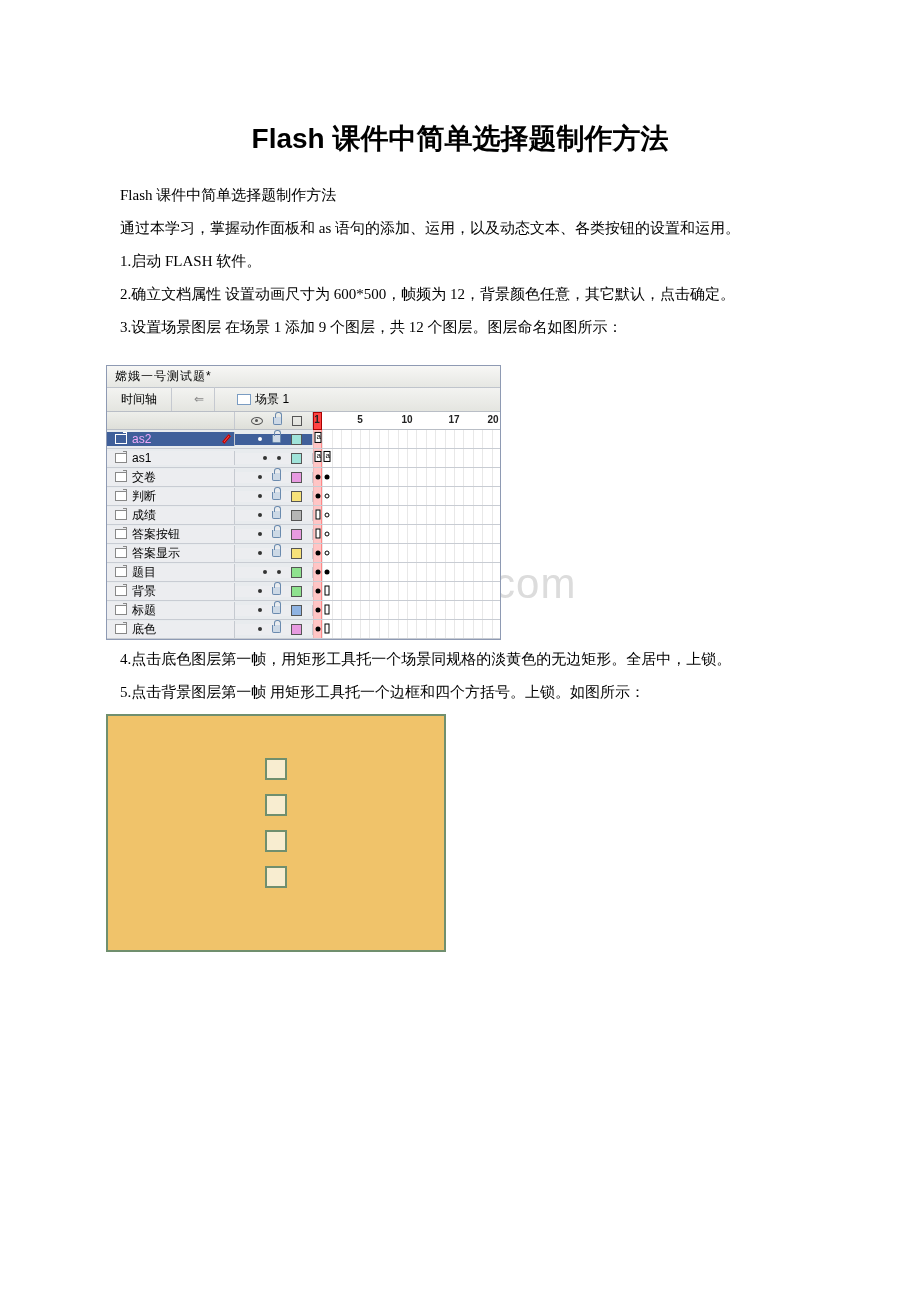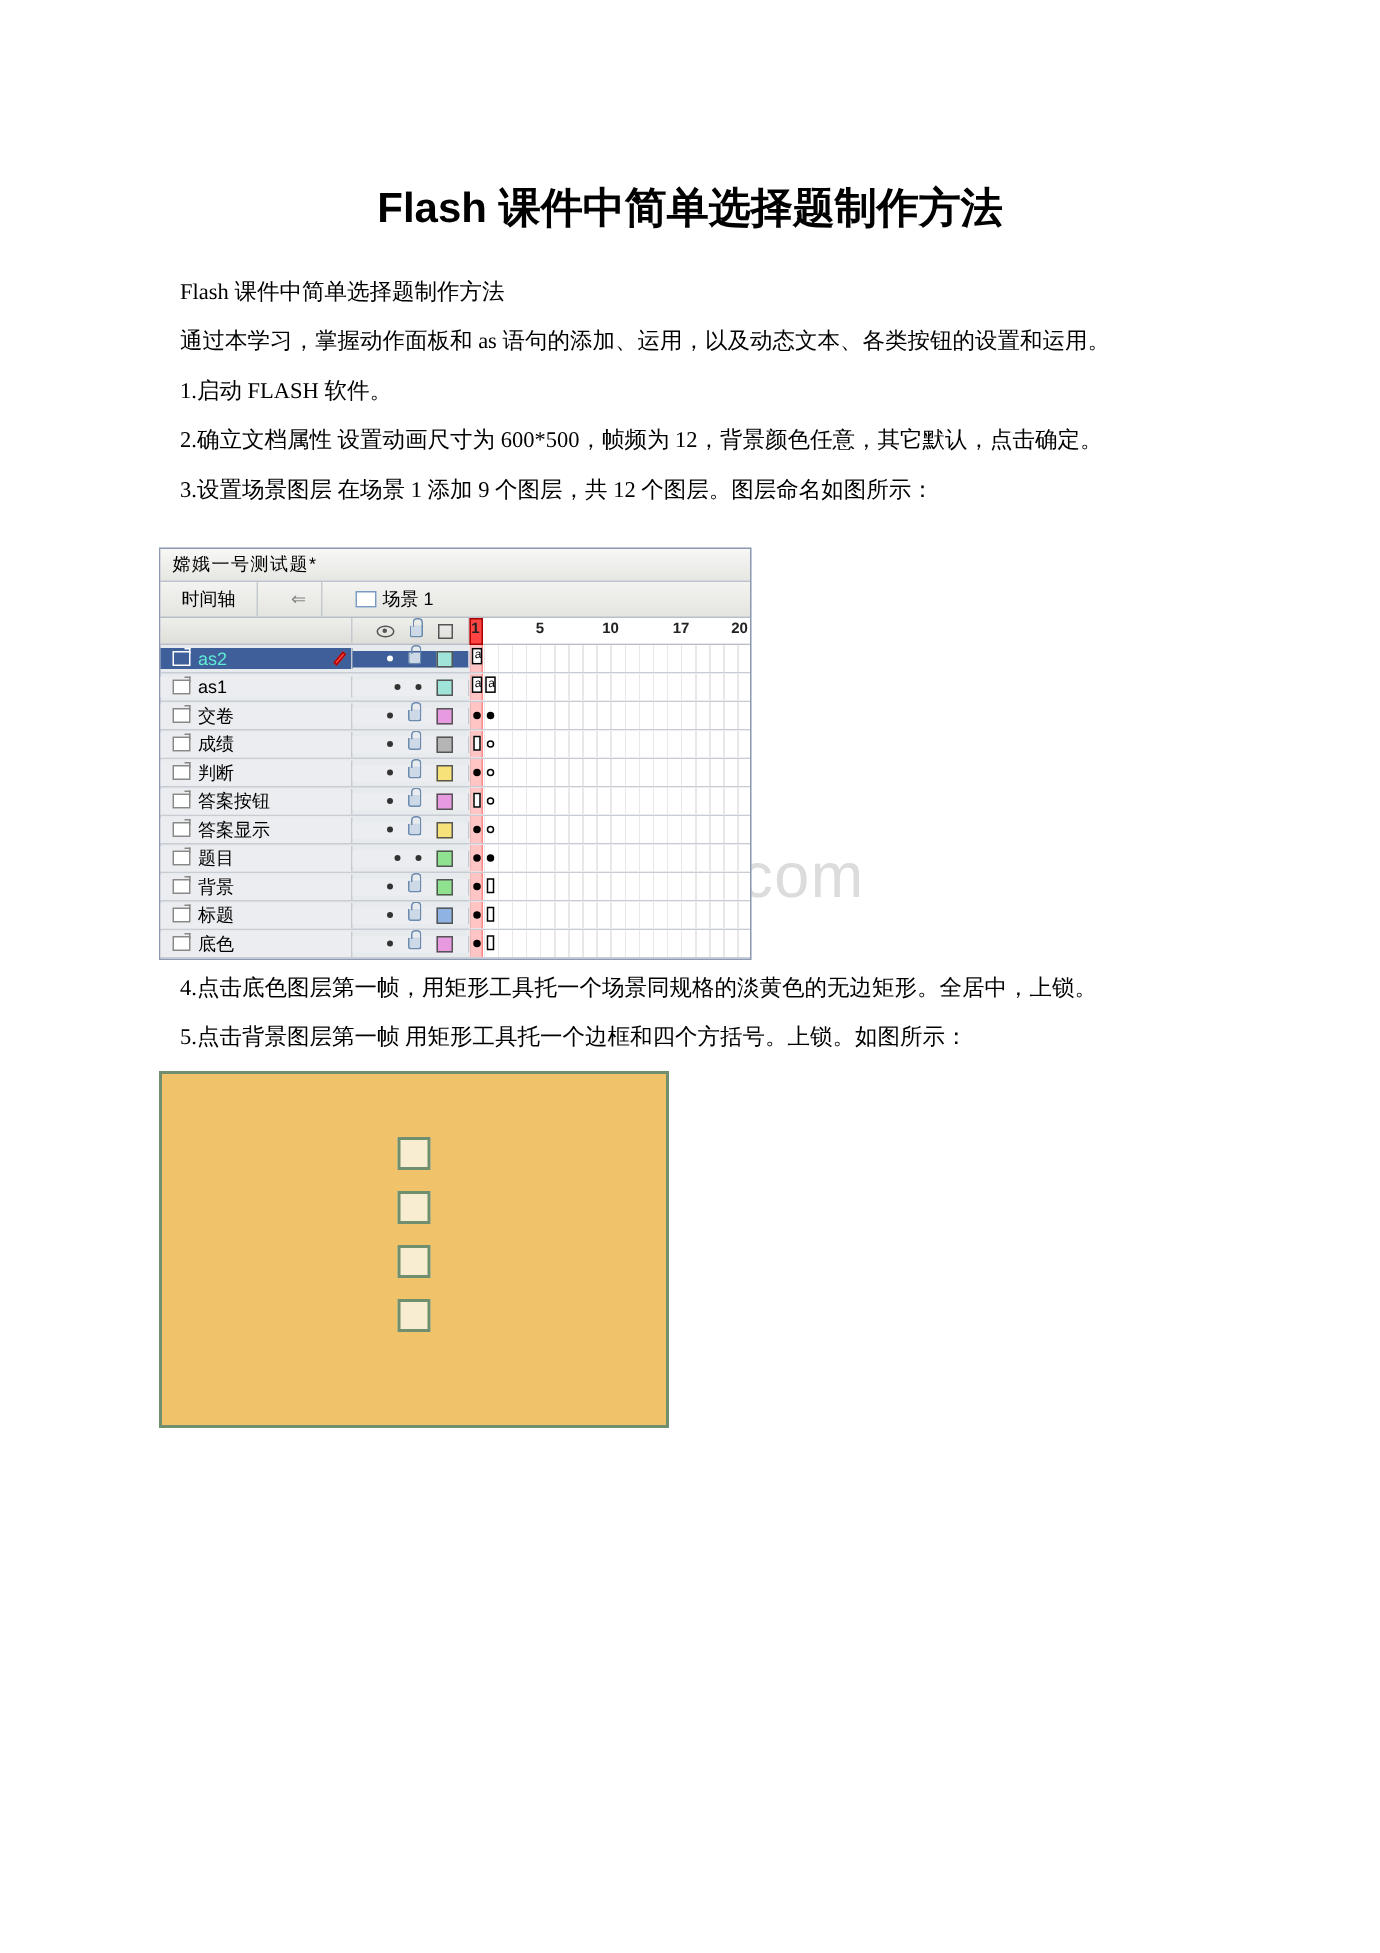--- a/index.html
+++ b/index.html
@@ -161,21 +161,21 @@
   }
   .layer-row {
     display: flex;
     height: 19px;
     border-bottom: 1px solid #c8ccd3;
     align-items: center;
   }
   .layer-row.selected .name-cell,
   .layer-row.selected .iconset {
     background: #3f5f9a;
-    color: #5eead4;
+    color: #f0abfc;
   }
   .name-cell {
     width: 128px;
     border-right: 1px solid #c5c9d0;
     padding-left: 8px;
     display: flex;
     align-items: center;
     gap: 5px;
     background: #ecedf0;
   }
@@ -388,48 +388,48 @@
         <div class="frames-cell">
           <div class="ticks"></div>
           <div class="red-col"></div>
           <span class="kf " style="left: 5px;"></span>
           <span class="kf " style="left: 14px;"></span>
         </div>
       </div>
       <div class="layer-row">
         <div class="name-cell">
           <span class="layer-ic"></span>
+          <span>判断</span>
+        </div>
+        <div class="iconset">
+          <span class="dot"></span>
+          <span class="padlock"></span>
+          <span class="swatch" style="background: rgb(247, 226, 122);"></span>
+        </div>
+        <div class="frames-cell">
+          <div class="ticks"></div>
+          <div class="red-col"></div>
+          <span class="kf " style="left: 5px;"></span>
+          <span class="kf hollow" style="left: 14px;"></span>
+        </div>
+      </div>
+      <div class="layer-row">
+        <div class="name-cell">
+          <span class="layer-ic"></span>
           <span>成绩</span>
         </div>
         <div class="iconset">
           <span class="dot"></span>
           <span class="padlock"></span>
           <span class="swatch" style="background: rgb(181, 181, 181);"></span>
         </div>
         <div class="frames-cell">
           <div class="ticks"></div>
           <div class="red-col"></div>
           <span class="kf rect" style="left: 5px;"></span>
-          <span class="kf hollow" style="left: 14px;"></span>
-        </div>
-      </div>
-      <div class="layer-row">
-        <div class="name-cell">
-          <span class="layer-ic"></span>
-          <span>判断</span>
-        </div>
-        <div class="iconset">
-          <span class="dot"></span>
-          <span class="padlock"></span>
-          <span class="swatch" style="background: rgb(247, 226, 122);"></span>
-        </div>
-        <div class="frames-cell">
-          <div class="ticks"></div>
-          <div class="red-col"></div>
-          <span class="kf " style="left: 5px;"></span>
           <span class="kf hollow" style="left: 14px;"></span>
         </div>
       </div>
       <div class="layer-row">
         <div class="name-cell">
           <span class="layer-ic"></span>
           <span>答案按钮</span>
         </div>
         <div class="iconset">
           <span class="dot"></span>

